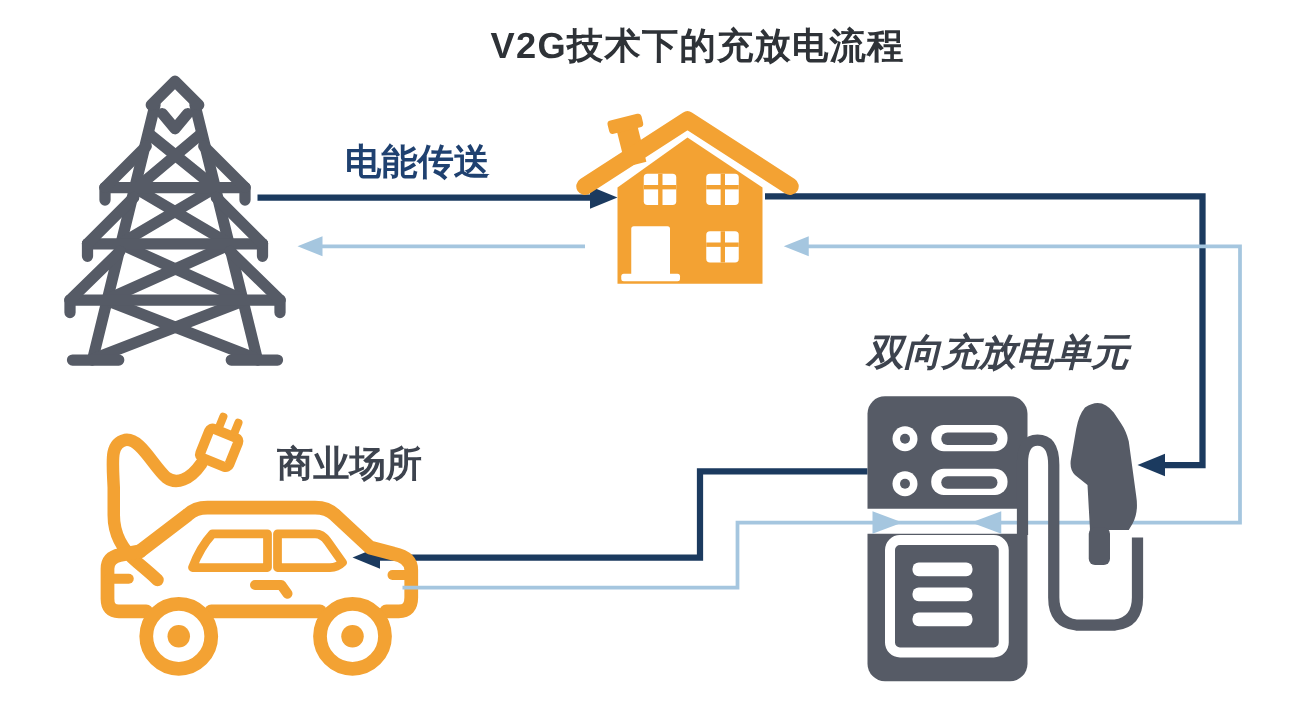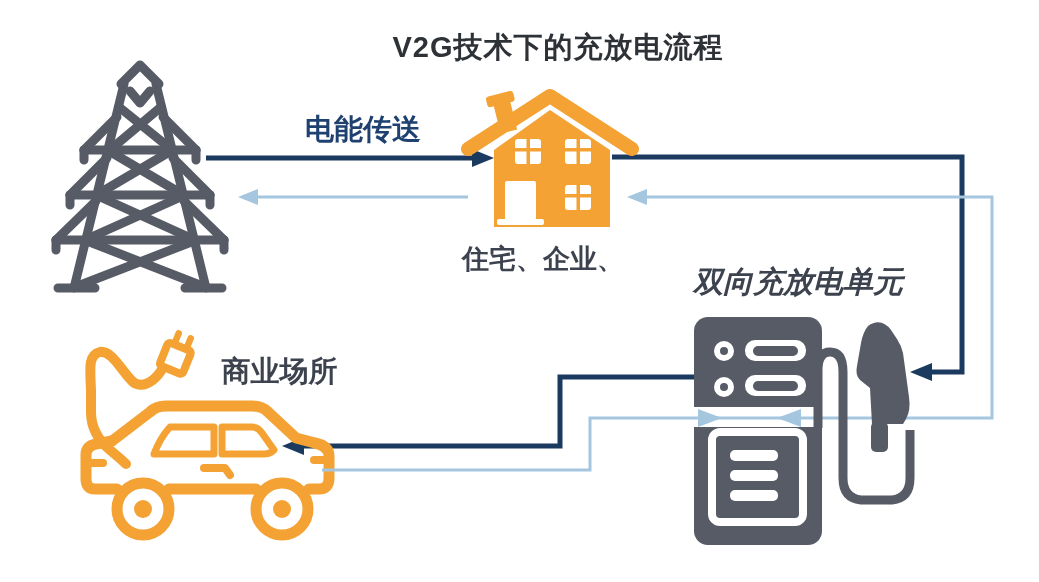--- a/index.html
+++ b/index.html
@@ -3,25 +3,25 @@
 <meta charset="utf-8">
 <style>
   html,body{margin:0;padding:0;background:#ffffff;}
   .stage{
     position:relative;width:1039px;height:582px;background:#ffffff;overflow:hidden;
     font-family:"Liberation Sans","DejaVu Sans",sans-serif;
   }
   .stage svg{position:absolute;left:0;top:0;}
   .txt{position:absolute;font-weight:bold;white-space:nowrap;}
   .title{
-    left:318px;top:28px;width:480px;text-align:center;
+    left:318px;top:17px;width:480px;text-align:center;
     font-size:29px;color:#2e3237;letter-spacing:1px;
   }
   .lbl-transfer{
-    left:276px;top:110px;width:145px;text-align:right;
+    left:276px;top:110px;width:145px;text-align:left;
     font-size:29px;color:#1f4170;
   }
   .lbl-house{
     left:443px;top:244px;width:200px;text-align:center;
     font-size:27px;line-height:31px;color:#3d434e;white-space:normal;
   }
   .lbl-charger{
     left:668px;top:262px;width:260px;text-align:center;
     font-size:30px;color:#3d434e;font-style:italic;
   }
@@ -161,17 +161,16 @@
     <g>
       <path d="M818,428 L818,370 Q818,352 830,352 Q843,352 843,372 L843,478 Q843,498 861,500 L892,500 Q910,498 910,478 L910,430" stroke="#565b66" stroke-width="9" fill="none"></path>
       <path d="M868,326 Q881,317 891,330 L897,339 Q901,345 903,353 L909,397 Q911,410 906,419 L903,424 L872,424 L870,388 L860,380 Q855,375 857,366 L861,343 Q863,332 868,326 Z" fill="#565b66"></path>
       <rect x="871" y="422" width="17" height="30" rx="5" fill="#565b66"></rect>
     </g>
   </svg>
 
   <div class="txt title">V2G技术下的充放电流程</div>
   <div class="txt lbl-transfer">电能传送</div>
   <div class="txt lbl-house">
-    <div>住宅、企业、</div>
   </div>
   <div class="txt lbl-charger">双向充放电单元</div>
   <div class="txt lbl-car">商业场所</div>
 </div>
 
 </body></html>

